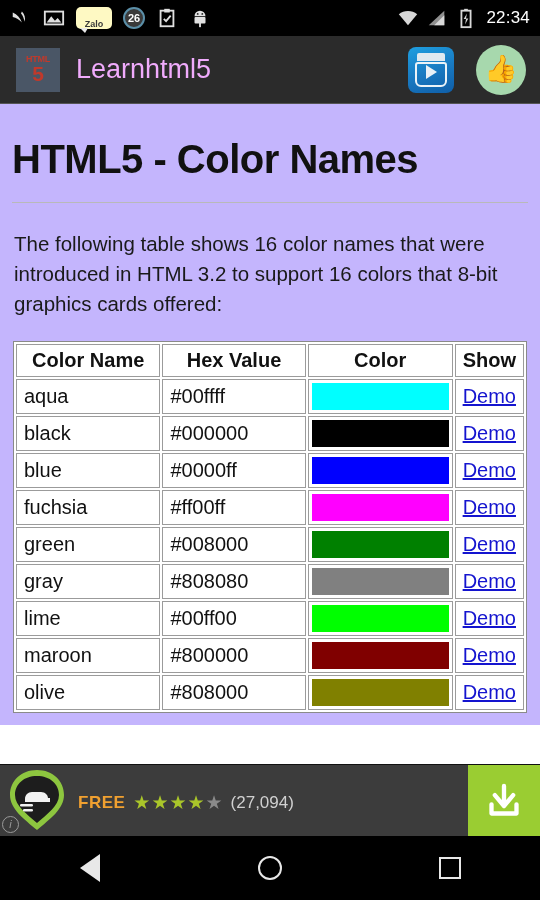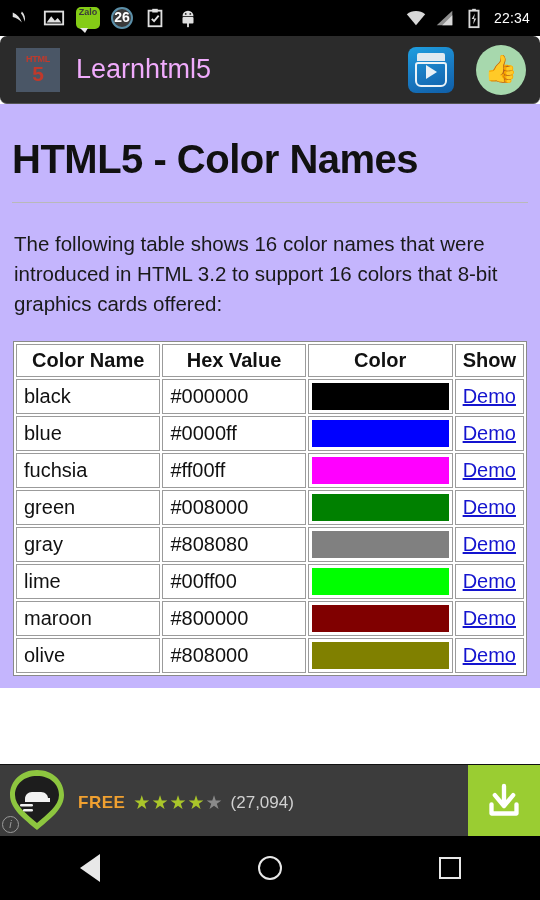--- a/index.html
+++ b/index.html
@@ -13,36 +13,36 @@
 
   
   .statusbar {
     height: 36px; background: #000; display: flex; align-items: center;
     padding: 0 10px; position: relative;
   }
   .status-left { display: flex; align-items: center; gap: 11px; }
   .status-right { position: absolute; right: 10px; top: 0; height: 36px;
                   display: flex; align-items: center; gap: 7px; }
   .sicon { width: 22px; height: 22px; display: block; }
-  .clock { color: #fff; font-size: 14px; letter-spacing: .2px; margin-left: 2px;
+  .clock { color: #fff; font-size: 17px; letter-spacing: .2px; margin-left: 2px;
            font-family: "Liberation Sans", sans-serif; }
-  .zalo-badge { width: 24px; height: 22px; background: #84cc16; border-radius: 5px;
+  .zalo-badge { width: 36px; height: 22px; background: #fef9c3; border-radius: 5px;
     color: #3a3a3a; font-size: 9px; font-weight: bold; display: flex;
-    align-items: flex-start; justify-content: center; position: relative; }
+    align-items: flex-end; justify-content: center; position: relative; }
   .zalo-badge:after{ content:""; position:absolute; bottom:-4px; left:4px;
     border-left:5px solid transparent; border-right:3px solid transparent;
     border-top:5px solid #e8e8e8; }
   .count-badge { width: 22px; height: 22px; border-radius: 50%;
-    border: 2px solid #5b8fa8; background: #3a3a3a; color: #fff; font-size: 14px;
-    display: flex; justify-content: center; font-weight: bold; }
+    border: 2px solid #5b8fa8; background: #3a3a3a; color: #fff; font-size: 11px;
+    display: flex; align-items: center; justify-content: center; font-weight: bold; }
 
   
   .appbar {
     height: 68px; background: #2b2b2b; display: flex; align-items: center;
-    padding: 0 14px 0 16px; border-bottom: 1px solid #555; border-radius: 7px;
+    padding: 0 14px 0 16px; border-bottom: 1px solid #555;
   }
   .app-logo { width: 44px; height: 44px; background: #4a5666; position: relative;
     flex: 0 0 auto; display:flex; flex-direction:column; align-items:center; justify-content:center; }
   .app-logo .l1 { color:#c0392b; font-size:9px; font-weight:bold; letter-spacing:-.3px; line-height:9px; }
   .app-logo .l2 { color:#c0392b; font-size:21px; font-weight:bold; line-height:20px; }
   .app-title { color: #f0abfc; font-size: 27px; margin-left: 16px; flex: 1 1 auto;
     white-space: nowrap; overflow: hidden; }
   .appbar-actions { display: flex; align-items: center; gap: 22px; }
   .playstore-ic { width: 46px; height: 46px; border-radius: 8px;
     background: linear-gradient(160deg,#1f9fe0 0%,#1878c0 55%,#0f5ea8 100%);
@@ -189,20 +189,28 @@
         <thead>
           <tr>
             <th class="col-name">Color Name</th>
             <th class="col-hex">Hex Value</th>
             <th class="col-swatch">Color</th>
             <th class="col-show">Show</th>
           </tr>
         </thead>
         <tbody id="table-body">
             <tr>
+              <td class="col-name">aqua</td>
+              <td class="col-hex">#00ffff</td>
+              <td class="col-swatch">
+                <span class="swatch" style="background: rgb(0, 255, 255);"></span>
+              </td>
+              <td class="col-show"><span class="demo-link">Demo</span></td>
+            </tr>
+            <tr>
               <td class="col-name">black</td>
               <td class="col-hex">#000000</td>
               <td class="col-swatch">
                 <span class="swatch" style="background: rgb(0, 0, 0);"></span>
               </td>
               <td class="col-show"><span class="demo-link">Demo</span></td>
             </tr>
             <tr>
               <td class="col-name">blue</td>
               <td class="col-hex">#0000ff</td>

